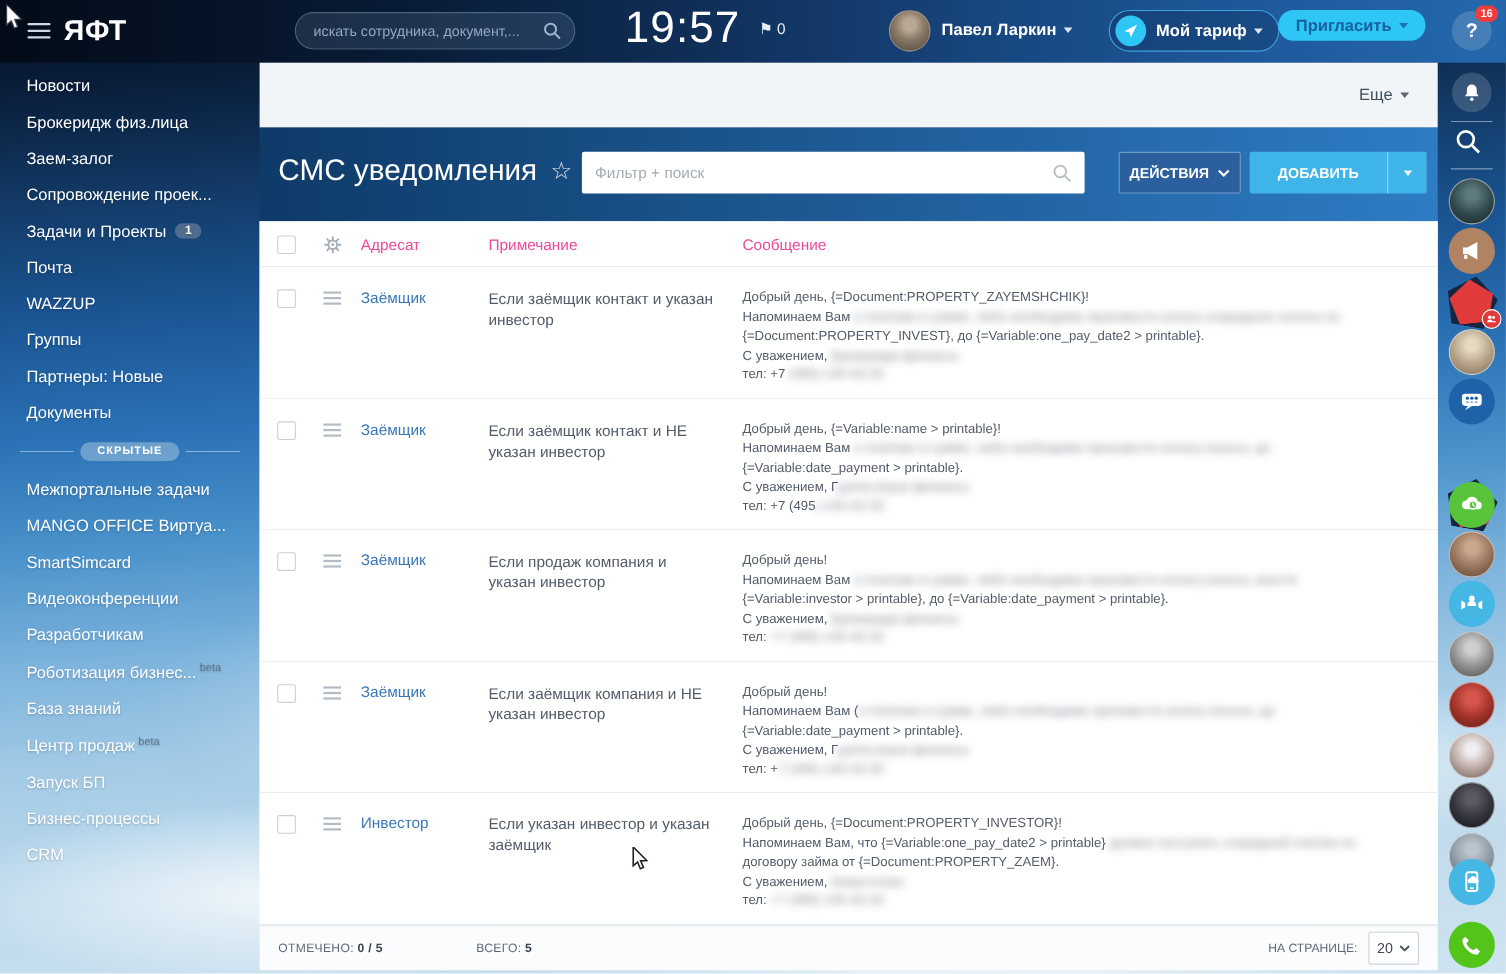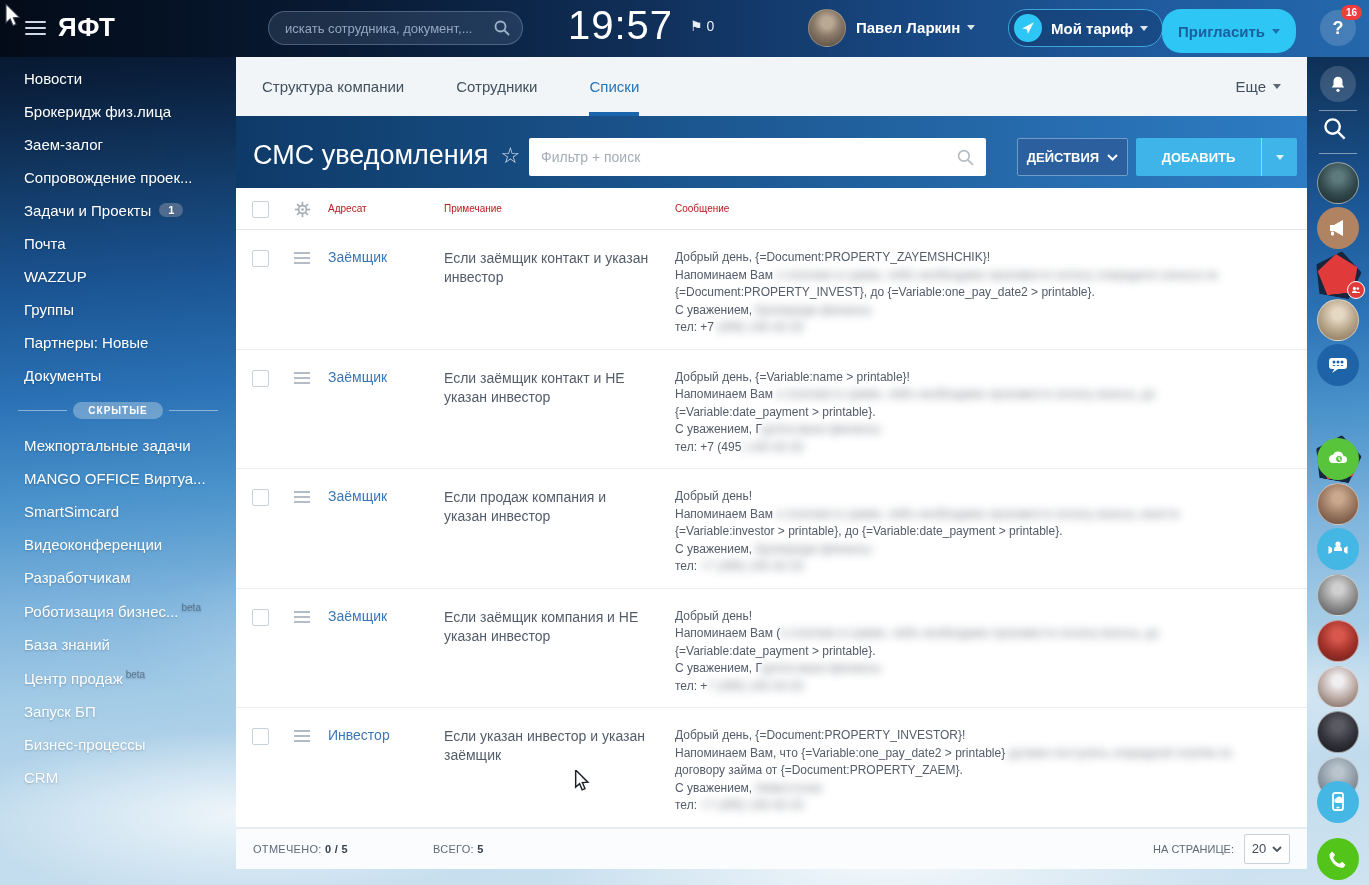--- a/index.html
+++ b/index.html
@@ -28,55 +28,55 @@
   .clock { position:absolute; left:568px; top:3px; color:#fff; font-size:40px; font-weight:200; letter-spacing:1px; }
   .flag { position:absolute; left:690px; top:18px; color:#e8eef5; font-size:14px; }
   .tb-avatar { position:absolute; left:808px; top:9px; width:38px; height:38px; border-radius:50%;
     background:radial-gradient(circle at 50% 35%, #b9a894 18%, #8a7a68 45%, #4f453c 100%); border:1px solid rgba(255,255,255,.25); }
   .tb-user { position:absolute; left:856px; top:19px; color:#fff; font-size:15px; font-weight:bold; cursor:pointer; display:flex; align-items:center; }
   .caret { width:0; height:0; border-left:4px solid transparent; border-right:4px solid transparent; border-top:5px solid currentColor; display:inline-block; margin-left:7px; opacity:.85; }
   .tariff-btn { position:absolute; left:1008px; top:9px; height:38px; border-radius:19px;
     border:1px solid #3fa3dd; background:rgba(12,40,78,.30); color:#fff; font-size:15px; font-weight:bold;
     display:flex; align-items:center; padding:0 14px 0 5px; cursor:pointer; }
   .tariff-rocket { width:28px; height:28px; border-radius:50%; background:#2ec6f5; display:flex; align-items:center; justify-content:center; margin-right:9px; }
-  .invite-btn { position:absolute; left:1162px; top:9px; height:44px; border-radius:19px;
+  .invite-btn { position:absolute; left:1162px; top:9px; height:28px; border-radius:19px;
     background:#2ec6f5; color:#17619f; font-size:15px; font-weight:bold; display:flex; align-items:center; padding:0 16px; cursor:pointer; }
   
   .sidebar { position:absolute; left:0; top:62px; width:236px; }
   .sb-item { padding:8px 10px 8px 24px; color:#fff; font-size:15px; cursor:pointer; white-space:nowrap; text-shadow:0 1px 2px rgba(0,30,60,.25); }
   .sb-item .badge { display:inline-block; margin-left:8px; background:rgba(110,130,155,.65); color:#fff; font-size:11px; font-weight:bold; border-radius:9px; padding:1px 9px; vertical-align:2px; }
   .sb-item sup { font-size:10px; color:rgba(80,100,120,.75); margin-left:3px; }
   .sb-divider { display:flex; align-items:center; padding:10px 18px; cursor:pointer; }
   .sb-divider::before,.sb-divider::after { content:""; flex:1; border-top:1px solid rgba(255,255,255,.45); }
   .sb-divider .pill { background:rgba(255,255,255,.30); color:#fff; font-size:10px; font-weight:bold; letter-spacing:1px; border-radius:10px; padding:3px 15px; margin:0 6px; }
   
   .main { position:absolute; left:236px; top:57px; width:1071px; height:796px; }
   .tabs { height:59px; background:#f1f5f7; display:flex; align-items:stretch; padding:0 26px; position:relative; }
   .tab { display:flex; align-items:center; margin-right:52px; font-size:15px; color:#42505e; cursor:pointer; position:relative; }
   .tab.active { color:#2276bd; }
   .tab.active::after { content:""; position:absolute; left:0; right:0; bottom:0; height:4px; background:#1a65ae; }
   .tab-more { margin-left:auto; margin-right:0; display:flex; align-items:center; color:#42505e; font-size:15px; cursor:pointer; }
-  .content-head { height:72px; background:linear-gradient(90deg,#0e3a68,#2e7cc4); position:relative; }
+  .content-head { height:85px; background:linear-gradient(90deg,#0e3a68,#2e7cc4); position:relative; }
   .page-title { position:absolute; left:17px; top:24px; color:#fff; font-size:27px; font-weight:300; display:flex; align-items:center; }
   .star { margin-left:12px; font-size:22px; color:rgba(255,255,255,.85); cursor:pointer; font-weight:400; }
   .filter-box { position:absolute; left:293px; top:22px; width:457px; height:38px; background:#fff; border-radius:2px;
     display:flex; align-items:center; padding:0 12px; }
   .filter-box input { flex:1; border:none; outline:none; font-size:14px; font-family:inherit; color:#333; }
   .filter-box input::placeholder { color:#a4acb5; }
   .btn-actions { position:absolute; left:781px; top:22px; width:111px; height:38px; background:#2c5f9e; border:1px solid #6f9cc9;
     border-radius:2px; color:#fff; font-size:13px; font-weight:bold; display:flex; align-items:center; justify-content:center; gap:8px; cursor:pointer; }
   .btn-add { position:absolute; left:900px; top:22px; width:161px; height:38px; background:#3fb4e8; border-radius:2px; color:#fff;
     font-size:13px; font-weight:bold; display:flex; align-items:center; cursor:pointer; }
   .btn-add .lbl { flex:1; text-align:center; }
   .btn-add .split { width:36px; align-self:stretch; border-left:1px solid rgba(255,255,255,.45); display:flex; align-items:center; justify-content:center; }
   
   .grid { background:#fff; }
   .trow { display:grid; grid-template-columns:42px 34px 116px 231px 1fr; padding:0 16px; align-items:start; }
   .thead { height:42px; align-items:center; border-bottom:1px solid #dfe5ea; background:#fff; }
-  .thead .th { color:#b91c1c; font-size:10px; }
+  .thead .th { color:#ec4899; font-size:14px; }
   .tbody-row { border-bottom:1px solid #e9eef2; min-height:100px; padding-top:19px; padding-bottom:12px; background:#fff; }
   .cb { width:17px; height:17px; border:1px solid #c8d0d8; border-radius:2px; background:#fff; cursor:pointer; margin-top:1px; }
   .row-menu { width:16px; cursor:pointer; margin-top:3px; }
   .row-menu span { display:block; height:2px; background:#b3bcc5; margin-bottom:3px; }
   .addr-link { color:#3a77b8; font-size:14px; text-decoration:none; cursor:pointer; }
   .note { color:#535c69; font-size:14px; line-height:19px; padding-right:24px; }
   .msg { color:#535c69; font-size:12px; line-height:17.5px; }
   .msg .blur { filter:blur(4px); opacity:.75; }
   
   .tfoot { height:41px; background:#fafcfd; border-top:1px solid #e3e9ee; display:flex; align-items:center; padding:0 17px; position:relative; }
@@ -165,25 +165,20 @@
       <div class="sb-item"><span>База знаний</span></div>
       <div class="sb-item"><span>Центр продаж</span><sup>beta</sup></div>
       <div class="sb-item"><span>Запуск БП</span></div>
       <div class="sb-item"><span>Бизнес-процессы</span></div>
       <div class="sb-item"><span>CRM</span></div>
     </div>
 </div>
 
 <div class="main">
   <div class="tabs">
-    <span id="tabs-holder" style="display:flex;">
-        <div class="tab">Структура компании</div>
-        <div class="tab">Сотрудники</div>
-        <div class="tab active">Списки</div>
-      </span>
     <div class="tab-more">
         <span>Еще</span>
         <i class="caret" style="border-top-color:#42505e;"></i>
       </div>
   </div>
 
   <div class="content-head">
     <div class="page-title">
         <span>СМС уведомления</span>
         <span class="star">☆</span>

